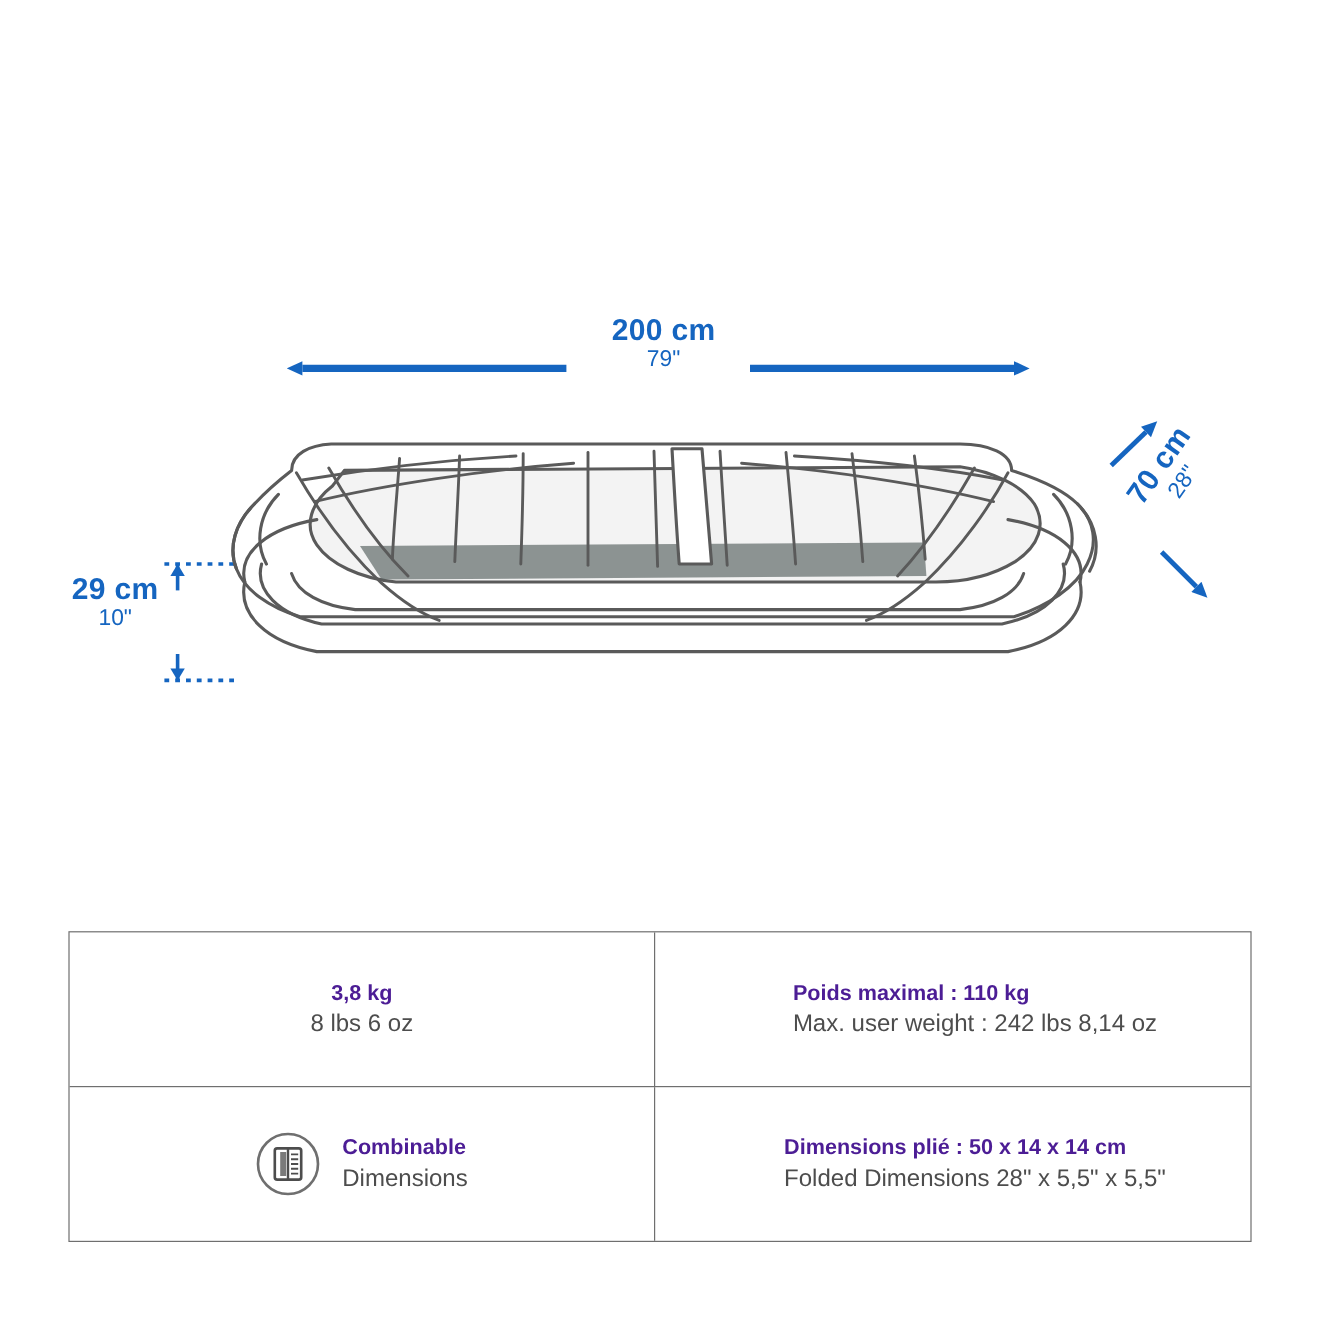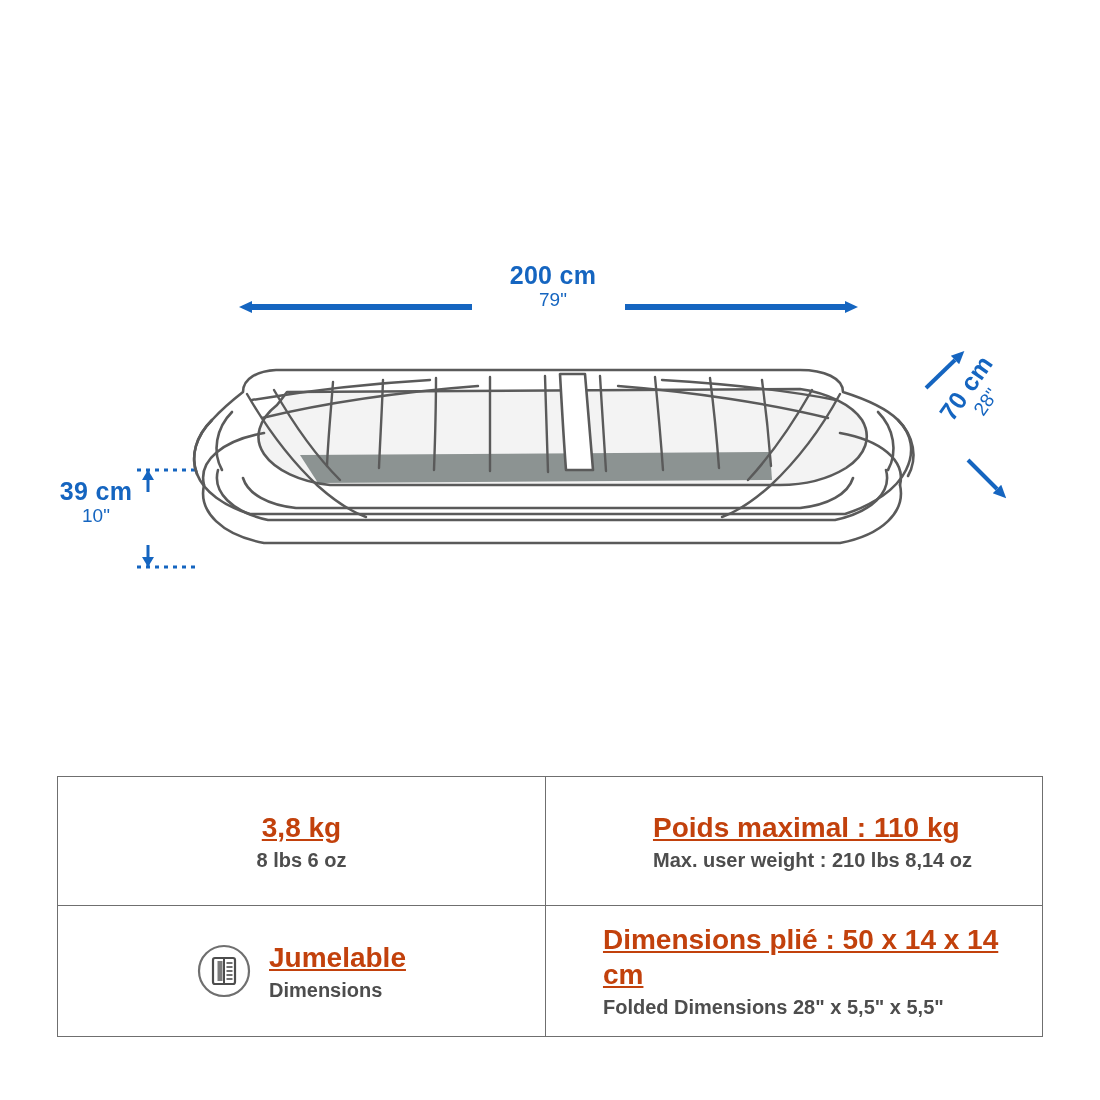--- a/index.html
+++ b/index.html
@@ -110,29 +110,28 @@
   .cell-inner {
     display: flex;
     align-items: center;
     gap: 18px;
   }
   .text-block {
     line-height: 1.25;
   }
   .text-block .primary {
     display: block;
-    font-size: 28px;
+    font-size: 18px;
     font-weight: bold;
-    color: #c2410c;
-    text-decoration: underline;
+    color: #4c1d95;
   }
   .text-block .secondary {
     display: block;
     font-size: 20px;
-    font-weight: bold;
+    font-weight: normal;
     color: #4d4d4d;
     margin-top: 3px;
   }
   .left-center {
     text-align: center;
   }
   .icon-combinable {
     flex: 0 0 auto;
     width: 54px;
     height: 54px;
@@ -249,21 +248,21 @@
         <path d="M264,543 L840,543" stroke-width="2.2"></path>
       </g>
     </svg>
 
     <div class="dim-label" id="label-length">
       <span class="big">200 cm</span>
       <span class="small">79"</span>
     </div>
 
     <div class="dim-label" id="label-height">
-      <span class="big">39 cm</span>
+      <span class="big">29 cm</span>
       <span class="small">10"</span>
     </div>
 
     <div class="dim-label" id="label-depth">
       <span class="big">70 cm</span>
       <span class="small">28"</span>
     </div>
   </div>
 
   <div class="specs">
@@ -271,21 +270,21 @@
     <div class="specs-row">
       <div class="cell cell-left">
         <div class="text-block left-center">
           <span class="primary">3,8 kg</span>
           <span class="secondary">8 lbs 6 oz</span>
         </div>
       </div>
       <div class="cell cell-right">
         <div class="text-block">
           <span class="primary">Poids maximal : 110 kg</span>
-          <span class="secondary">Max. user weight : 210 lbs 8,14 oz</span>
+          <span class="secondary">Max. user weight : 242 lbs 8,14 oz</span>
         </div>
       </div>
     </div>
 
     <div class="specs-row">
       <div class="cell cell-left">
         <div class="cell-inner">
           <span class="icon-combinable">
             <svg width="54" height="54" viewBox="0 0 54 54" xmlns="http://www.w3.org/2000/svg">
               <circle cx="27" cy="27" r="25" fill="none" stroke="#6f6f6f" stroke-width="2.2"></circle>
@@ -295,21 +294,21 @@
               <g stroke="#4d4d4d" stroke-width="1.6">
                 <line x1="29.5" y1="19" x2="35.5" y2="19"></line>
                 <line x1="29.5" y1="23" x2="35.5" y2="23"></line>
                 <line x1="29.5" y1="27" x2="35.5" y2="27"></line>
                 <line x1="29.5" y1="31" x2="35.5" y2="31"></line>
                 <line x1="29.5" y1="35" x2="35.5" y2="35"></line>
               </g>
             </svg>
           </span>
           <div class="text-block">
-            <span class="primary">Jumelable</span>
+            <span class="primary">Combinable</span>
             <span class="secondary">Dimensions</span>
           </div>
         </div>
       </div>
       <div class="cell cell-right">
         <div class="text-block">
           <span class="primary">Dimensions plié : 50 x 14 x 14 cm</span>
           <span class="secondary">Folded Dimensions 28" x 5,5" x 5,5"</span>
         </div>
       </div>

